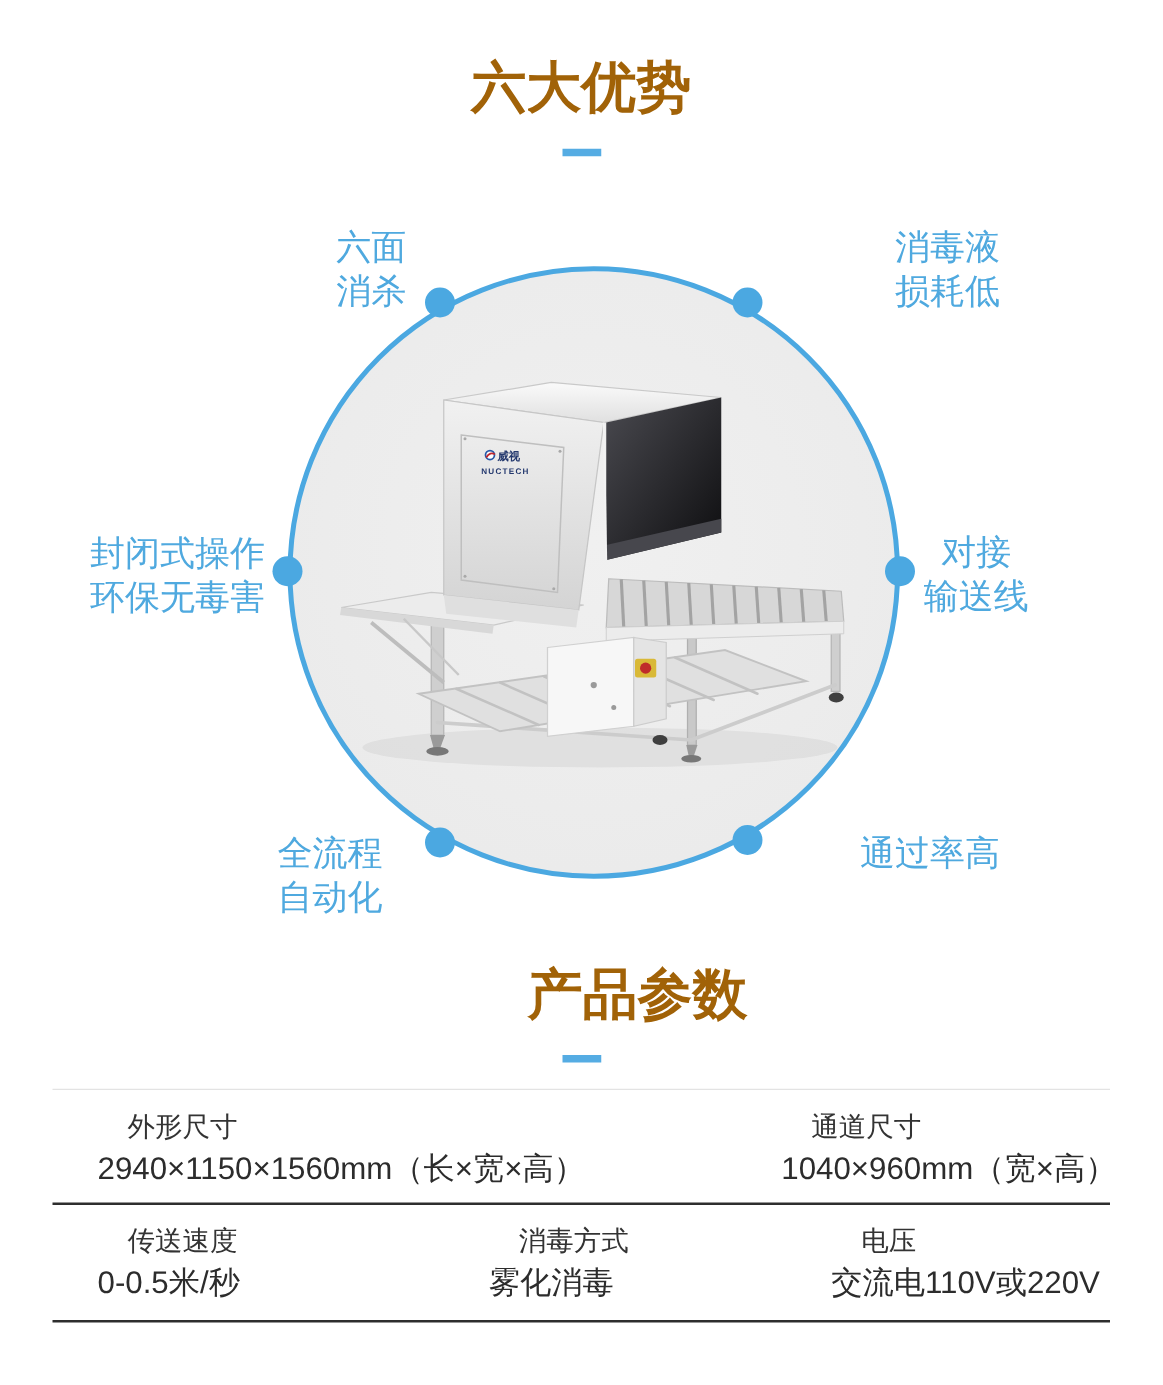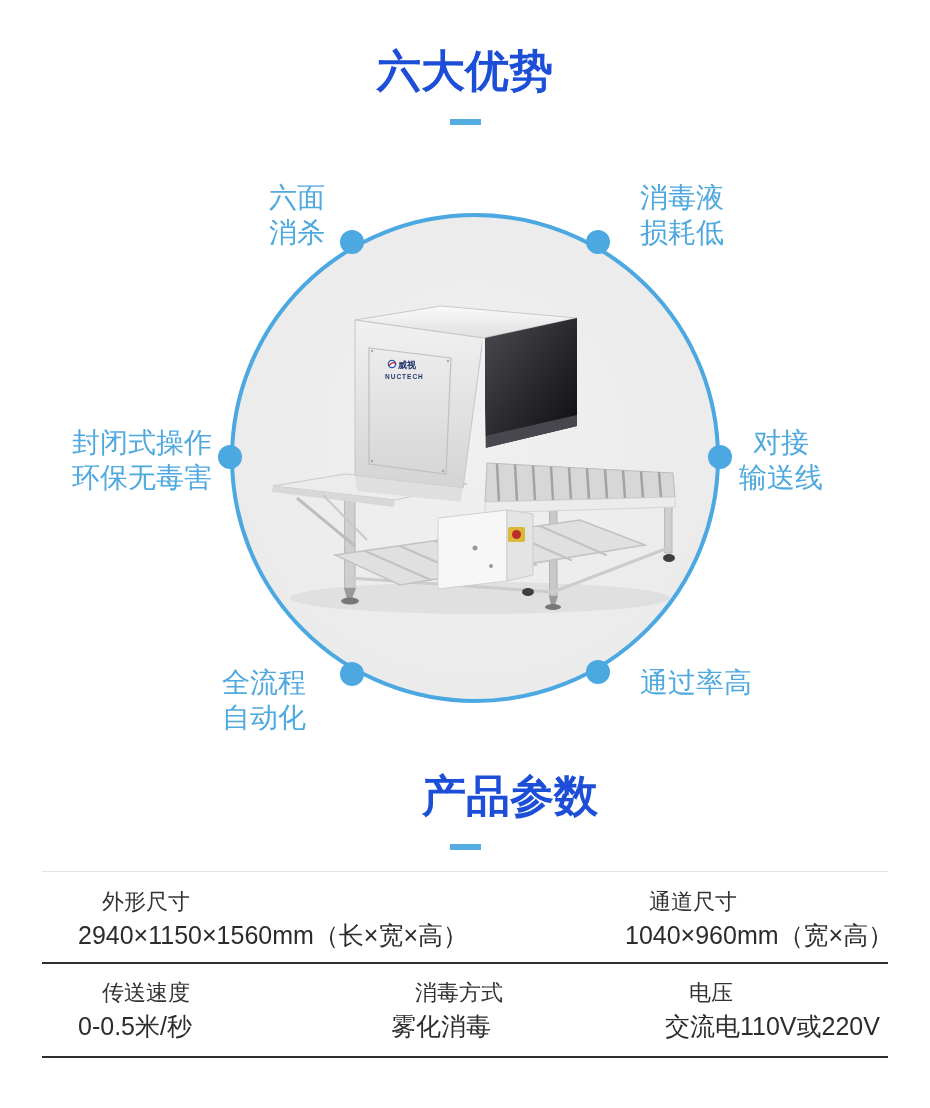--- a/index.html
+++ b/index.html
@@ -2,21 +2,21 @@
 <html><head>
 <meta charset="utf-8">
 <style>
   html,body{margin:0;padding:0;background:#ffffff;}
   .page{
     position:relative;width:930px;height:1108px;background:#ffffff;
     font-family:"Liberation Sans",sans-serif;overflow:hidden;color:#303030;
   }
   .section-title{
     position:absolute;left:0;width:930px;text-align:center;
-    font-size:44px;font-weight:bold;color:#1d4ed8;line-height:50px;
+    font-size:44px;font-weight:bold;color:#a16207;line-height:50px;
   }
   #adv-title{top:46px;}
   #param-title{top:771px;padding-left:45px;}
   .title-dash{
     position:absolute;left:450px;width:31px;height:6px;background:#55ACE3;
   }
   #dash1{top:119px;}
   #dash2{top:844px;}
 
   
@@ -28,21 +28,21 @@
   .dot{
     position:absolute;width:24px;height:24px;border-radius:50%;
     background:#4BA8E1;
   }
   .adv-label{
     position:absolute;font-size:28px;line-height:35px;color:#4FA9DF;
     white-space:nowrap;
   }
   .adv-label span{display:block;}
   .align-r{text-align:right;}
-  .align-l{text-align:left;}
+  .align-l{text-align:right;}
   .align-c{text-align:center;font-family:Liberation Serif, serif;}
 
   #adv-tl{left:185px;top:180px;width:140px;}
   #adv-tr{left:640px;top:180px;width:160px;}
   #adv-l{left:32px;top:425px;width:180px;}
   #adv-r{left:733px;top:425px;width:96px;}
   #adv-bl{left:166px;top:665px;width:140px;}
   #adv-br{left:640px;top:665px;width:160px;}
 
   #dot-tl{left:340px;top:230px;}

